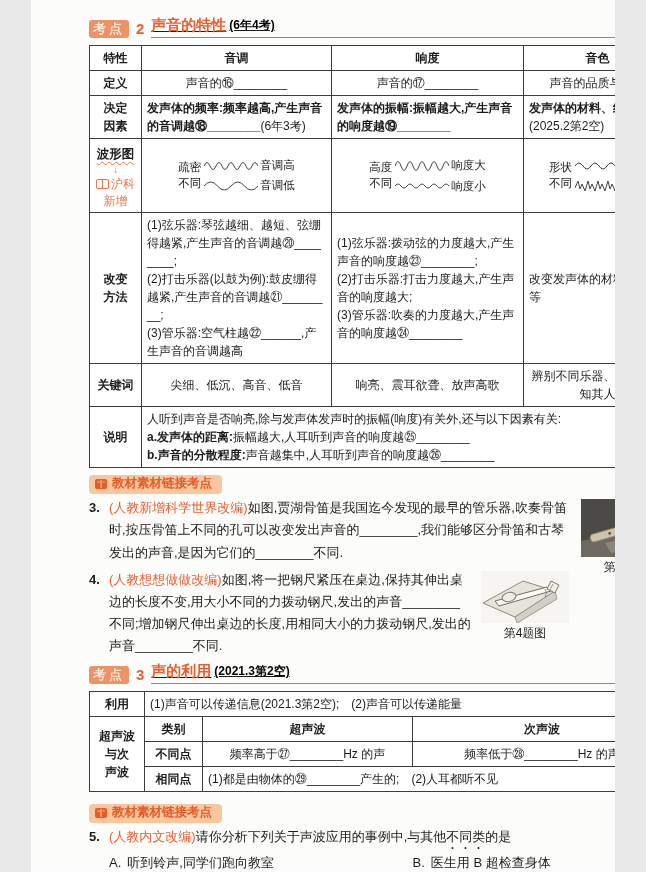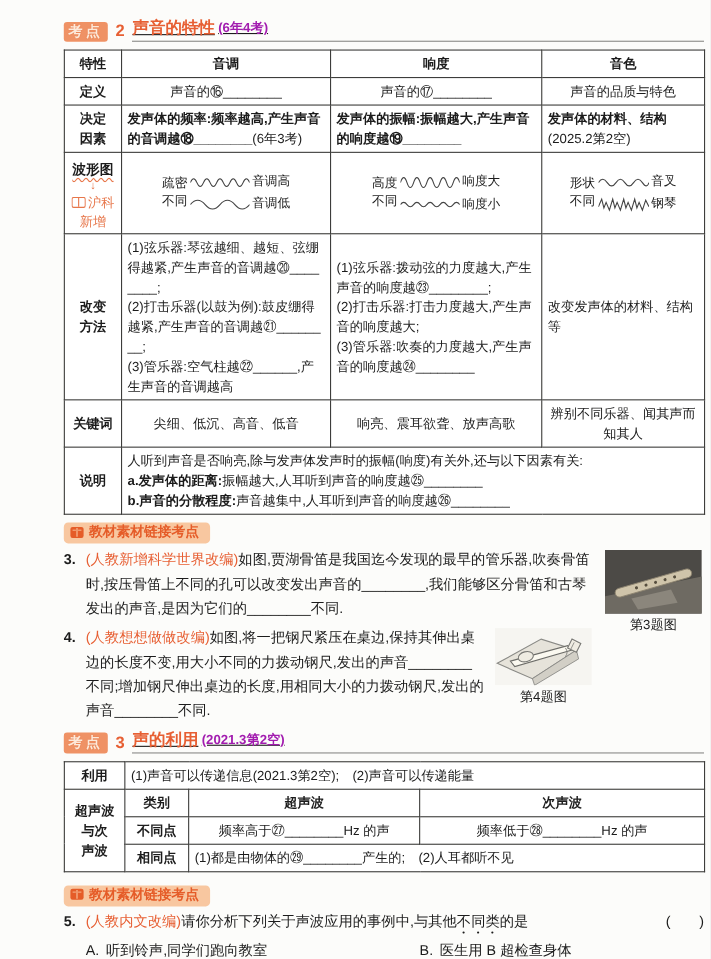--- a/index.html
+++ b/index.html
@@ -1,32 +1,32 @@
 <!DOCTYPE html>
 <html><head>
 <meta charset="utf-8">
 <style>
   html,body { margin:0; padding:0; background:#e9e9e9; }
   .page {
-    position:relative; width:646px; height:872px; box-sizing:border-box;
+    position:relative; width:584px; height:872px; box-sizing:border-box;
     margin:0 auto; background:#fcfcfa; overflow:hidden;
     padding:16px 6px 8px 58px;
     font-family:"Liberation Sans","DejaVu Sans",sans-serif; color:#1c1c1c;
   }
   
   .kd-header { display:flex; align-items:flex-end; gap:6px; margin:0 0 7px 0; width:582px; }
   .kd-badge {
     background:#ef9265; color:#fdeada; font-weight:bold; font-size:13px;
     padding:2px 4px; border-radius:3px; letter-spacing:3px; line-height:1.1;
     text-shadow:0 0 1px #e06a38;
   }
   .kd-num { color:#e75f33; font-weight:bold; font-size:15px; padding:0 1px 1px 1px; }
   .kd-line { flex:1; display:flex; align-items:flex-end; gap:3px; border-bottom:1.5px solid #8a8a88; padding-bottom:2px;text-decoration:underline; }
   .kd-title { color:#e75f33; font-weight:bold; font-size:15px; }
-  .kd-suffix { font-size:12px; color:#a21caf; font-weight:bold; padding-bottom:1px; }
+  .kd-suffix { font-size:12px; color:#000000; font-weight:bold; padding-bottom:1px; }
   
   table { border-collapse:collapse; table-layout:fixed; width:582px; background:#fff; }
   td { border:1px solid #3d3d3b; padding:3px 5px; font-size:12px; line-height:1.5; vertical-align:middle; word-break:break-all; }
   .lbl { font-weight:bold; text-align:center; word-break:keep-all; }
   .ctr { text-align:center; }
   .bold { font-weight:bold; }
   .t1 { margin-bottom:6px; }
   
   .waveblock { display:flex; align-items:center; justify-content:center; gap:3px; }
   .waveleft { font-size:11.5px; line-height:1.35; text-align:center; }

